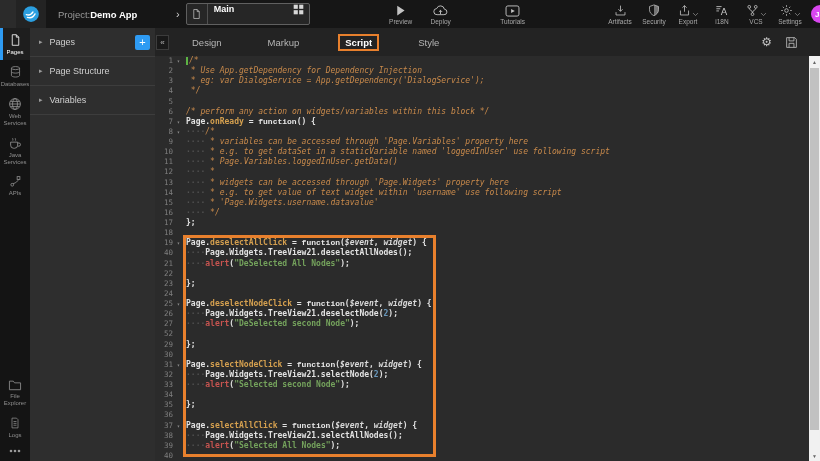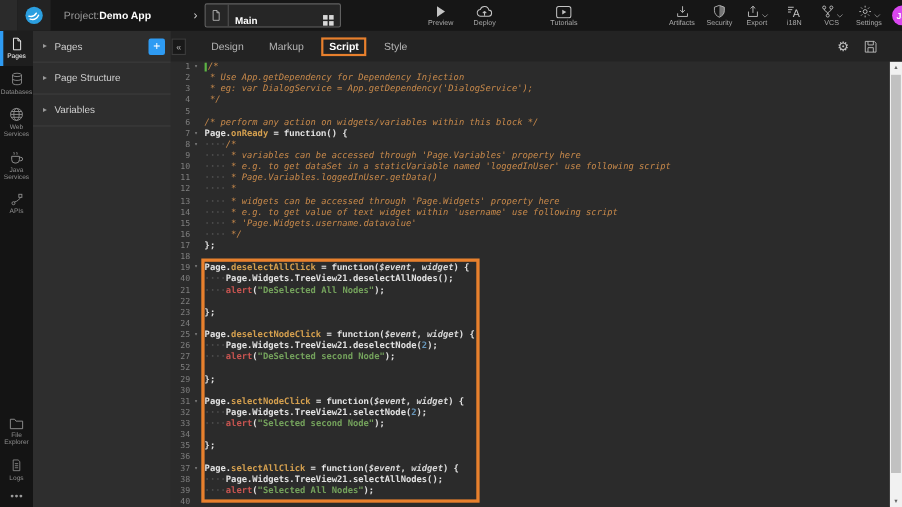--- a/index.html
+++ b/index.html
@@ -8,21 +8,21 @@
 
   
   .topbar{position:absolute;left:16px;top:0;width:820px;height:28px;background:#161616;
           display:flex;align-items:center;z-index:5;}
   .logo-cell{width:30px;height:28px;background:#232323;display:flex;align-items:center;justify-content:center;flex:0 0 auto;}
   .project{margin-left:12px;font-size:9.5px;white-space:nowrap;width:118px;flex:0 0 auto;}
   .p-label{color:#9a9a9a;}
   .p-name{color:#fff;font-weight:bold;}
   .nav-chevron{color:#cfcfcf;font-size:11px;margin:0 6px 0 0;flex:0 0 auto;}
   .page-tab{height:20px;width:122px;border:1px solid #606060;background:#262626;border-radius:2px;
-            display:flex;align-items:flex-end;flex:0 0 auto;}
+            display:flex;align-items:flex-start;flex:0 0 auto;}
   .pt-icon{width:20px;height:100%;display:flex;align-items:center;justify-content:center;border-right:1px solid #505050;color:#cfcfcf;}
   .pt-label{flex:1;color:#fff;font-weight:bold;font-size:9px;padding-left:6px;}
   .pt-grid{width:20px;display:flex;align-items:center;justify-content:center;color:#d8d8d8;}
   .actions-left{display:flex;margin-left:78px;gap:14px;flex:0 0 auto;}
   .actions-left .tb-action:nth-child(3){margin-left:32px;}
   .flex-spacer{flex:1;}
   .actions-right{display:flex;gap:8px;align-items:center;flex:0 0 auto;margin-right:8px;}
   .tb-action{display:flex;flex-direction:column;align-items:center;justify-content:center;color:#c4c4c4;cursor:pointer;min-width:26px;}
   .tb-iconrow{display:flex;align-items:flex-end;height:13px;}
   .tb-label{font-size:6.5px;color:#a8a8a8;margin-top:1px;white-space:nowrap;}
@@ -49,21 +49,21 @@
   .tri{color:#9a9a9a;font-size:7px;margin-right:7px;}
   .panel-label{color:#cfcfcf;font-size:9px;}
   .add-btn{margin-left:auto;margin-right:5px;width:15px;height:15px;background:#2e9bf3;border:none;border-radius:2px;
            color:#fff;font-size:11px;line-height:13px;text-align:center;padding:0;cursor:pointer;}
 
   
   .main{position:absolute;left:155px;top:28px;width:665px;height:433px;background:#2b2b2b;}
   .tabbar{position:relative;height:28px;background:#232323;display:flex;align-items:center;}
   .collapse-btn{position:absolute;left:1px;top:7px;width:13px;height:15px;background:#191919;border:1px solid #3c3c3c;
                 color:#b5b5b5;font-size:8px;line-height:12px;padding:0;text-align:center;cursor:pointer;}
-  .tabs{display:flex;gap:9px;margin-left:30px;}
+  .tabs{display:flex;gap:32px;margin-left:30px;}
   .tab{background:none;border:2px solid transparent;color:#b5b5b5;font-size:9.5px;padding:1px 5px;cursor:pointer;
        font-family:"Liberation Sans",sans-serif;}
   .tab.active{color:#fff;font-weight:bold;}
   .tab.highlighted{border-color:#e8802d;}
   .tabbar-right{margin-left:auto;display:flex;align-items:center;gap:13px;margin-right:22px;color:#c0c0c0;}
   .gear-glyph{font-size:12px;line-height:12px;cursor:pointer;}
 
   
   .editor{position:relative;height:405px;background:#2b2b2b;overflow:hidden;}
   .code{position:absolute;left:0;top:0;right:11px;bottom:0;

